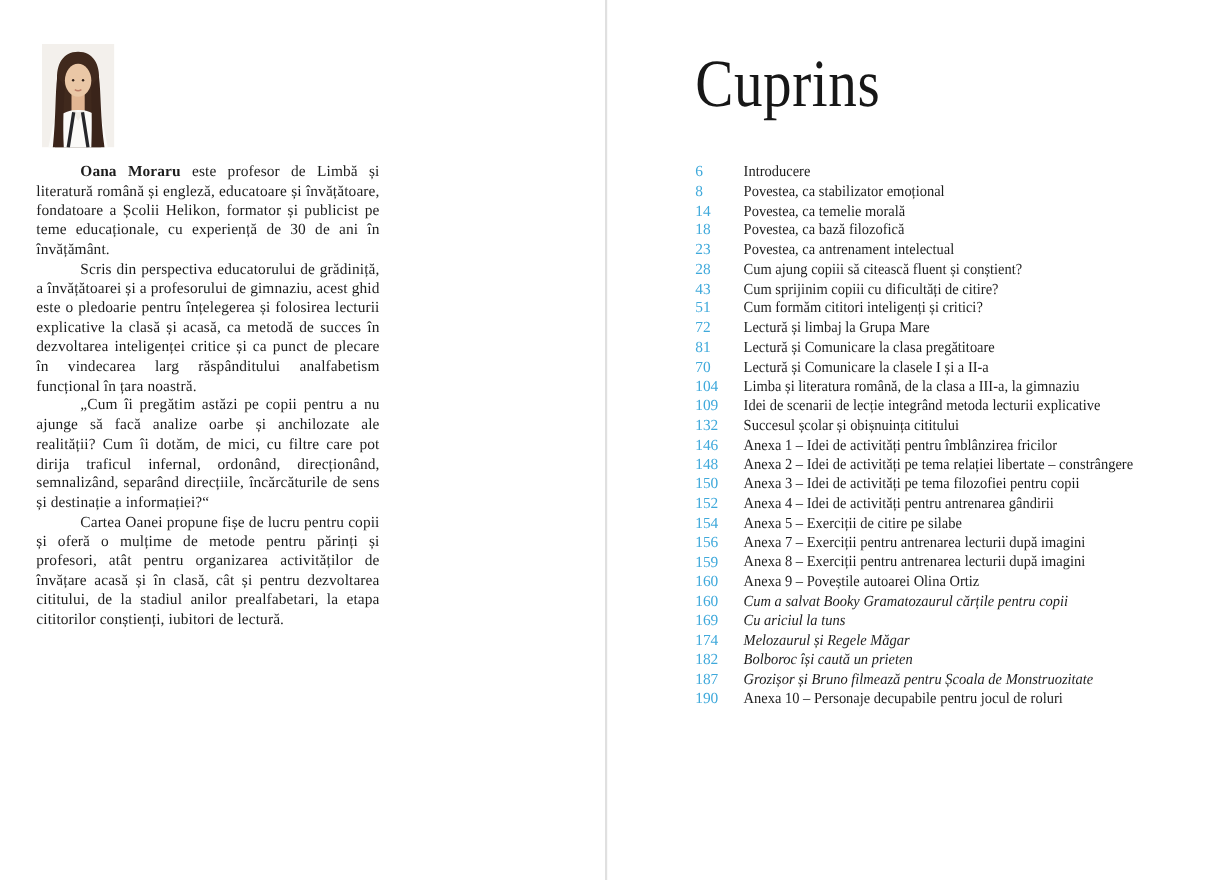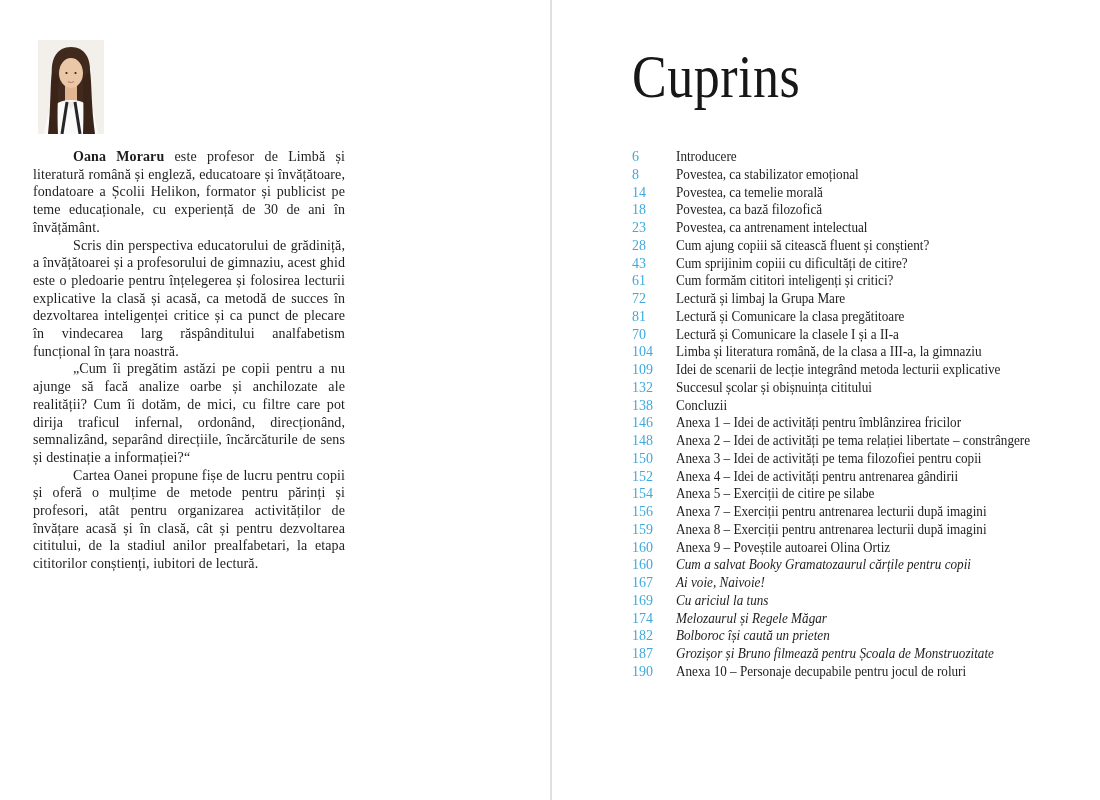--- a/index.html
+++ b/index.html
@@ -166,21 +166,21 @@
     <span class="toc-label">Cum ajung copiii să citească fluent și conștient?</span>
   </div>
 
   <div class="toc-row">
     <span class="toc-page">43</span>
     <span class="toc-label">Cum sprijinim copiii cu dificultăți de citire?</span>
   </div>
 
 
   <div class="toc-row">
-    <span class="toc-page">61</span>
+    <span class="toc-page">51</span>
     <span class="toc-label">Cum formăm cititori inteligenți și critici?</span>
   </div>
 
   <div class="toc-row">
     <span class="toc-page">72</span>
     <span class="toc-label">Lectură și limbaj la Grupa Mare</span>
   </div>
 
   <div class="toc-row">
     <span class="toc-page">81</span>
@@ -200,24 +200,20 @@
   <div class="toc-row">
     <span class="toc-page">109</span>
     <span class="toc-label">Idei de scenarii de lecție integrând metoda lecturii explicative</span>
   </div>
 
   <div class="toc-row">
     <span class="toc-page">132</span>
     <span class="toc-label">Succesul școlar și obișnuința cititului</span>
   </div>
 
-  <div class="toc-row">
-    <span class="toc-page">138</span>
-    <span class="toc-label">Concluzii</span>
-  </div>
 
   <div class="toc-row">
     <span class="toc-page">146</span>
     <span class="toc-label">Anexa 1 – Idei de activități pentru îmblânzirea fricilor</span>
   </div>
 
   <div class="toc-row">
     <span class="toc-page">148</span>
     <span class="toc-label">Anexa 2 – Idei de activități pe tema relației libertate – constrângere</span>
   </div>
@@ -251,24 +247,20 @@
   <div class="toc-row">
     <span class="toc-page">160</span>
     <span class="toc-label">Anexa 9 – Poveștile autoarei Olina Ortiz</span>
   </div>
 
   <div class="toc-row">
     <span class="toc-page">160</span>
     <span class="toc-label italic">Cum a salvat Booky Gramatozaurul cărțile pentru copii</span>
   </div>
 
-  <div class="toc-row">
-    <span class="toc-page">167</span>
-    <span class="toc-label italic">Ai voie, Naivoie!</span>
-  </div>
 
   <div class="toc-row">
     <span class="toc-page">169</span>
     <span class="toc-label italic">Cu ariciul la tuns</span>
   </div>
 
   <div class="toc-row">
     <span class="toc-page">174</span>
     <span class="toc-label italic">Melozaurul și Regele Măgar</span>
   </div>

